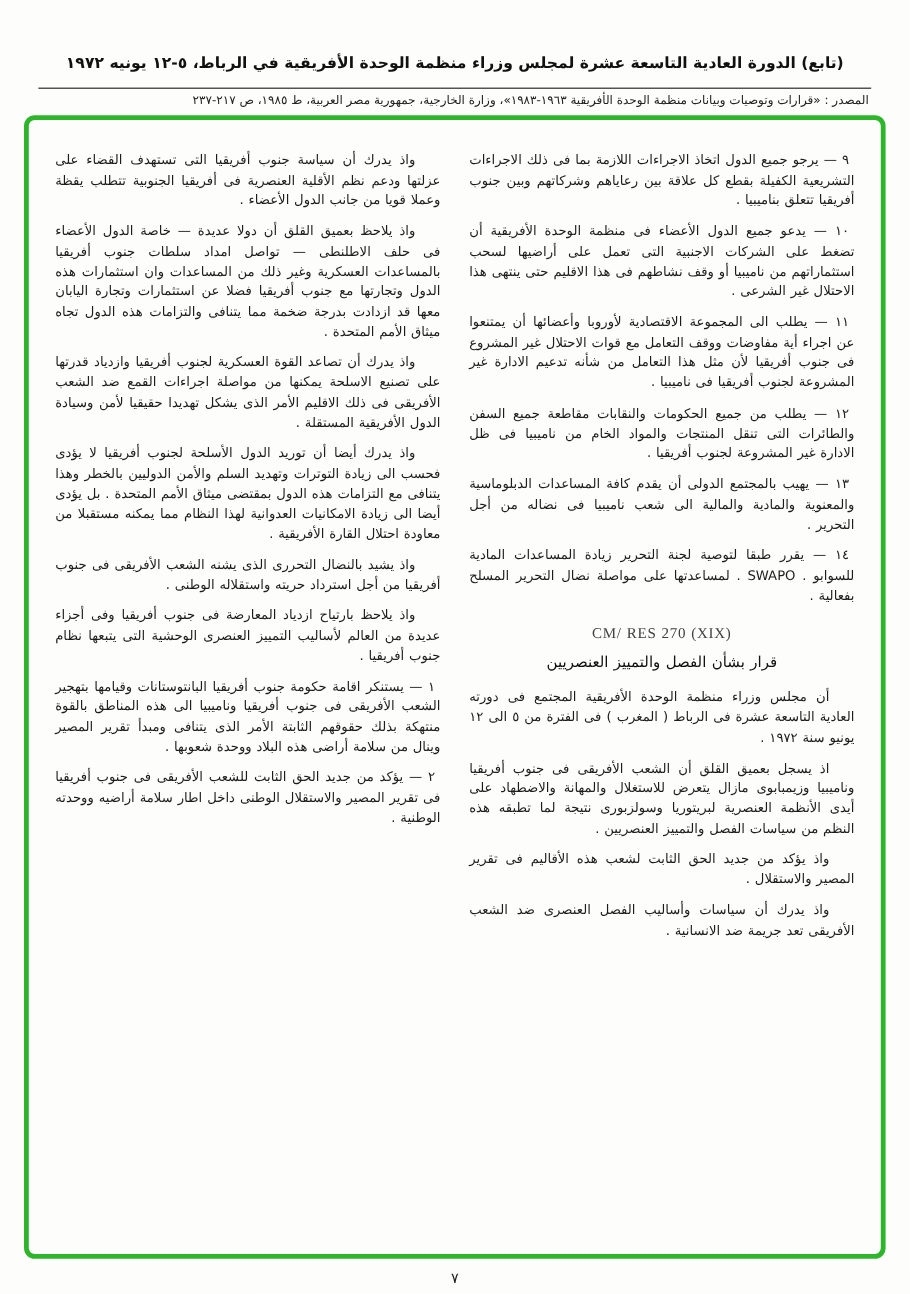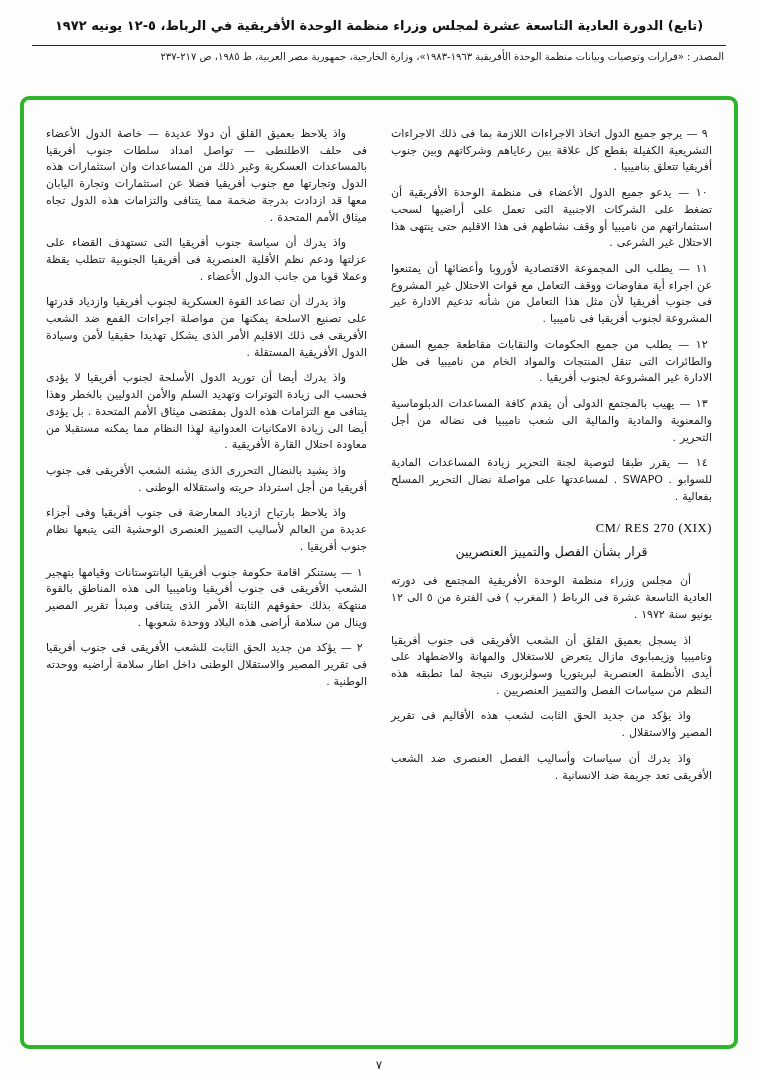--- a/index.html
+++ b/index.html
@@ -10,20 +10,21 @@
     position: relative;
     overflow: hidden;
     font-family: "DejaVu Sans", sans-serif;
     color: #1c1c1c;
     background: #fdfdfb;
   }
   .header {
     direction: rtl;
     padding: 16px 26px 0 26px;
     text-align: center;
+    margin-top: 28px;
   }
   .doc-title {
     font-weight: bold;
     font-size: 13px;
     line-height: 1.5;
     color: #111;
   }
   .header-rule {
     border: none;
     border-top: 1.5px solid #2a2a2a;
@@ -64,27 +65,27 @@
     font-size: 11px;
     line-height: 1.52;
     text-align: justify;
     text-indent: 1.9em;
     margin-bottom: 9px;
     word-spacing: 0.5px;
   }
   .para.numbered { text-indent: 0.4em; }
   .para.ref {
     direction: ltr;
-    text-align: right;
+    text-align: center;
     text-indent: 0;
     font-family: "Liberation Serif", "DejaVu Serif", serif;
     font-size: 12.5px;
     letter-spacing: 0.6px;
     margin: 14px 0 2px 0;
-    color: #000000;
+    color: #404040;
   }
   .para.heading {
     font-weight: normal;
     text-align: center;
     text-indent: 0;
     font-size: 12.5px;
     margin: 4px 0 12px 0;
     color: #101010;
   }
   .page-number {
@@ -116,22 +117,22 @@
         <div class="para numbered">١٣ — يهيب بالمجتمع الدولى أن يقدم كافة المساعدات الدبلوماسية والمعنوية والمادية والمالية الى شعب ناميبيا فى نضاله من أجل التحرير .</div>
         <div class="para numbered">١٤ — يقرر طبقا لتوصية لجنة التحرير زيادة المساعدات المادية للسوابو . SWAPO . لمساعدتها على مواصلة نضال التحرير المسلح بفعالية .</div>
         <div class="para ref">CM/ RES 270 (XIX)</div>
         <div class="para heading">قرار بشأن الفصل والتمييز العنصريين</div>
         <div class="para body">أن مجلس وزراء منظمة الوحدة الأفريقية المجتمع فى دورته العادية التاسعة عشرة فى الرباط ( المغرب ) فى الفترة من ٥ الى ١٢ يونيو سنة ١٩٧٢ .</div>
         <div class="para body">اذ يسجل بعميق القلق أن الشعب الأفريقى فى جنوب أفريقيا وناميبيا وزيمبابوى مازال يتعرض للاستغلال والمهانة والاضطهاد على أيدى الأنظمة العنصرية لبريتوريا وسولزبورى نتيجة لما تطبقه هذه النظم من سياسات الفصل والتمييز العنصريين .</div>
         <div class="para body">واذ يؤكد من جديد الحق الثابت لشعب هذه الأقاليم فى تقرير المصير والاستقلال .</div>
         <div class="para body">واذ يدرك أن سياسات وأساليب الفصل العنصرى ضد الشعب الأفريقى تعد جريمة ضد الانسانية .</div>
       </div>
     <div class="col" id="col-left">
+        <div class="para body">واذ يدرك أن سياسة جنوب أفريقيا التى تستهدف القضاء على عزلتها ودعم نظم الأقلية العنصرية فى أفريقيا الجنوبية تتطلب يقظة وعملا قويا من جانب الدول الأعضاء .</div>
         <div class="para body">واذ يلاحظ بعميق القلق أن دولا عديدة — خاصة الدول الأعضاء فى حلف الاطلنطى — تواصل امداد سلطات جنوب أفريقيا بالمساعدات العسكرية وغير ذلك من المساعدات وان استثمارات هذه الدول وتجارتها مع جنوب أفريقيا فضلا عن استثمارات وتجارة اليابان معها قد ازدادت بدرجة ضخمة مما يتنافى والتزامات هذه الدول تجاه ميثاق الأمم المتحدة .</div>
-        <div class="para body">واذ يدرك أن سياسة جنوب أفريقيا التى تستهدف القضاء على عزلتها ودعم نظم الأقلية العنصرية فى أفريقيا الجنوبية تتطلب يقظة وعملا قويا من جانب الدول الأعضاء .</div>
         <div class="para body">واذ يدرك أن تصاعد القوة العسكرية لجنوب أفريقيا وازدياد قدرتها على تصنيع الاسلحة يمكنها من مواصلة اجراءات القمع ضد الشعب الأفريقى فى ذلك الاقليم الأمر الذى يشكل تهديدا حقيقيا لأمن وسيادة الدول الأفريقية المستقلة .</div>
         <div class="para body">واذ يدرك أيضا أن توريد الدول الأسلحة لجنوب أفريقيا لا يؤدى فحسب الى زيادة التوترات وتهديد السلم والأمن الدوليين بالخطر وهذا يتنافى مع التزامات هذه الدول بمقتضى ميثاق الأمم المتحدة . بل يؤدى أيضا الى زيادة الامكانيات العدوانية لهذا النظام مما يمكنه مستقبلا من معاودة احتلال القارة الأفريقية .</div>
         <div class="para body">واذ يشيد بالنضال التحررى الذى يشنه الشعب الأفريقى فى جنوب أفريقيا من أجل استرداد حريته واستقلاله الوطنى .</div>
         <div class="para body">واذ يلاحظ بارتياح ازدياد المعارضة فى جنوب أفريقيا وفى أجزاء عديدة من العالم لأساليب التمييز العنصرى الوحشية التى يتبعها نظام جنوب أفريقيا .</div>
         <div class="para numbered">١ — يستنكر اقامة حكومة جنوب أفريقيا البانتوستانات وقيامها بتهجير الشعب الأفريقى فى جنوب أفريقيا وناميبيا الى هذه المناطق بالقوة منتهكة بذلك حقوقهم الثابتة الأمر الذى يتنافى ومبدأ تقرير المصير وينال من سلامة أراضى هذه البلاد ووحدة شعوبها .</div>
         <div class="para numbered">٢ — يؤكد من جديد الحق الثابت للشعب الأفريقى فى جنوب أفريقيا فى تقرير المصير والاستقلال الوطنى داخل اطار سلامة أراضيه ووحدته الوطنية .</div>
       </div>
   </div>
 </div>
 

